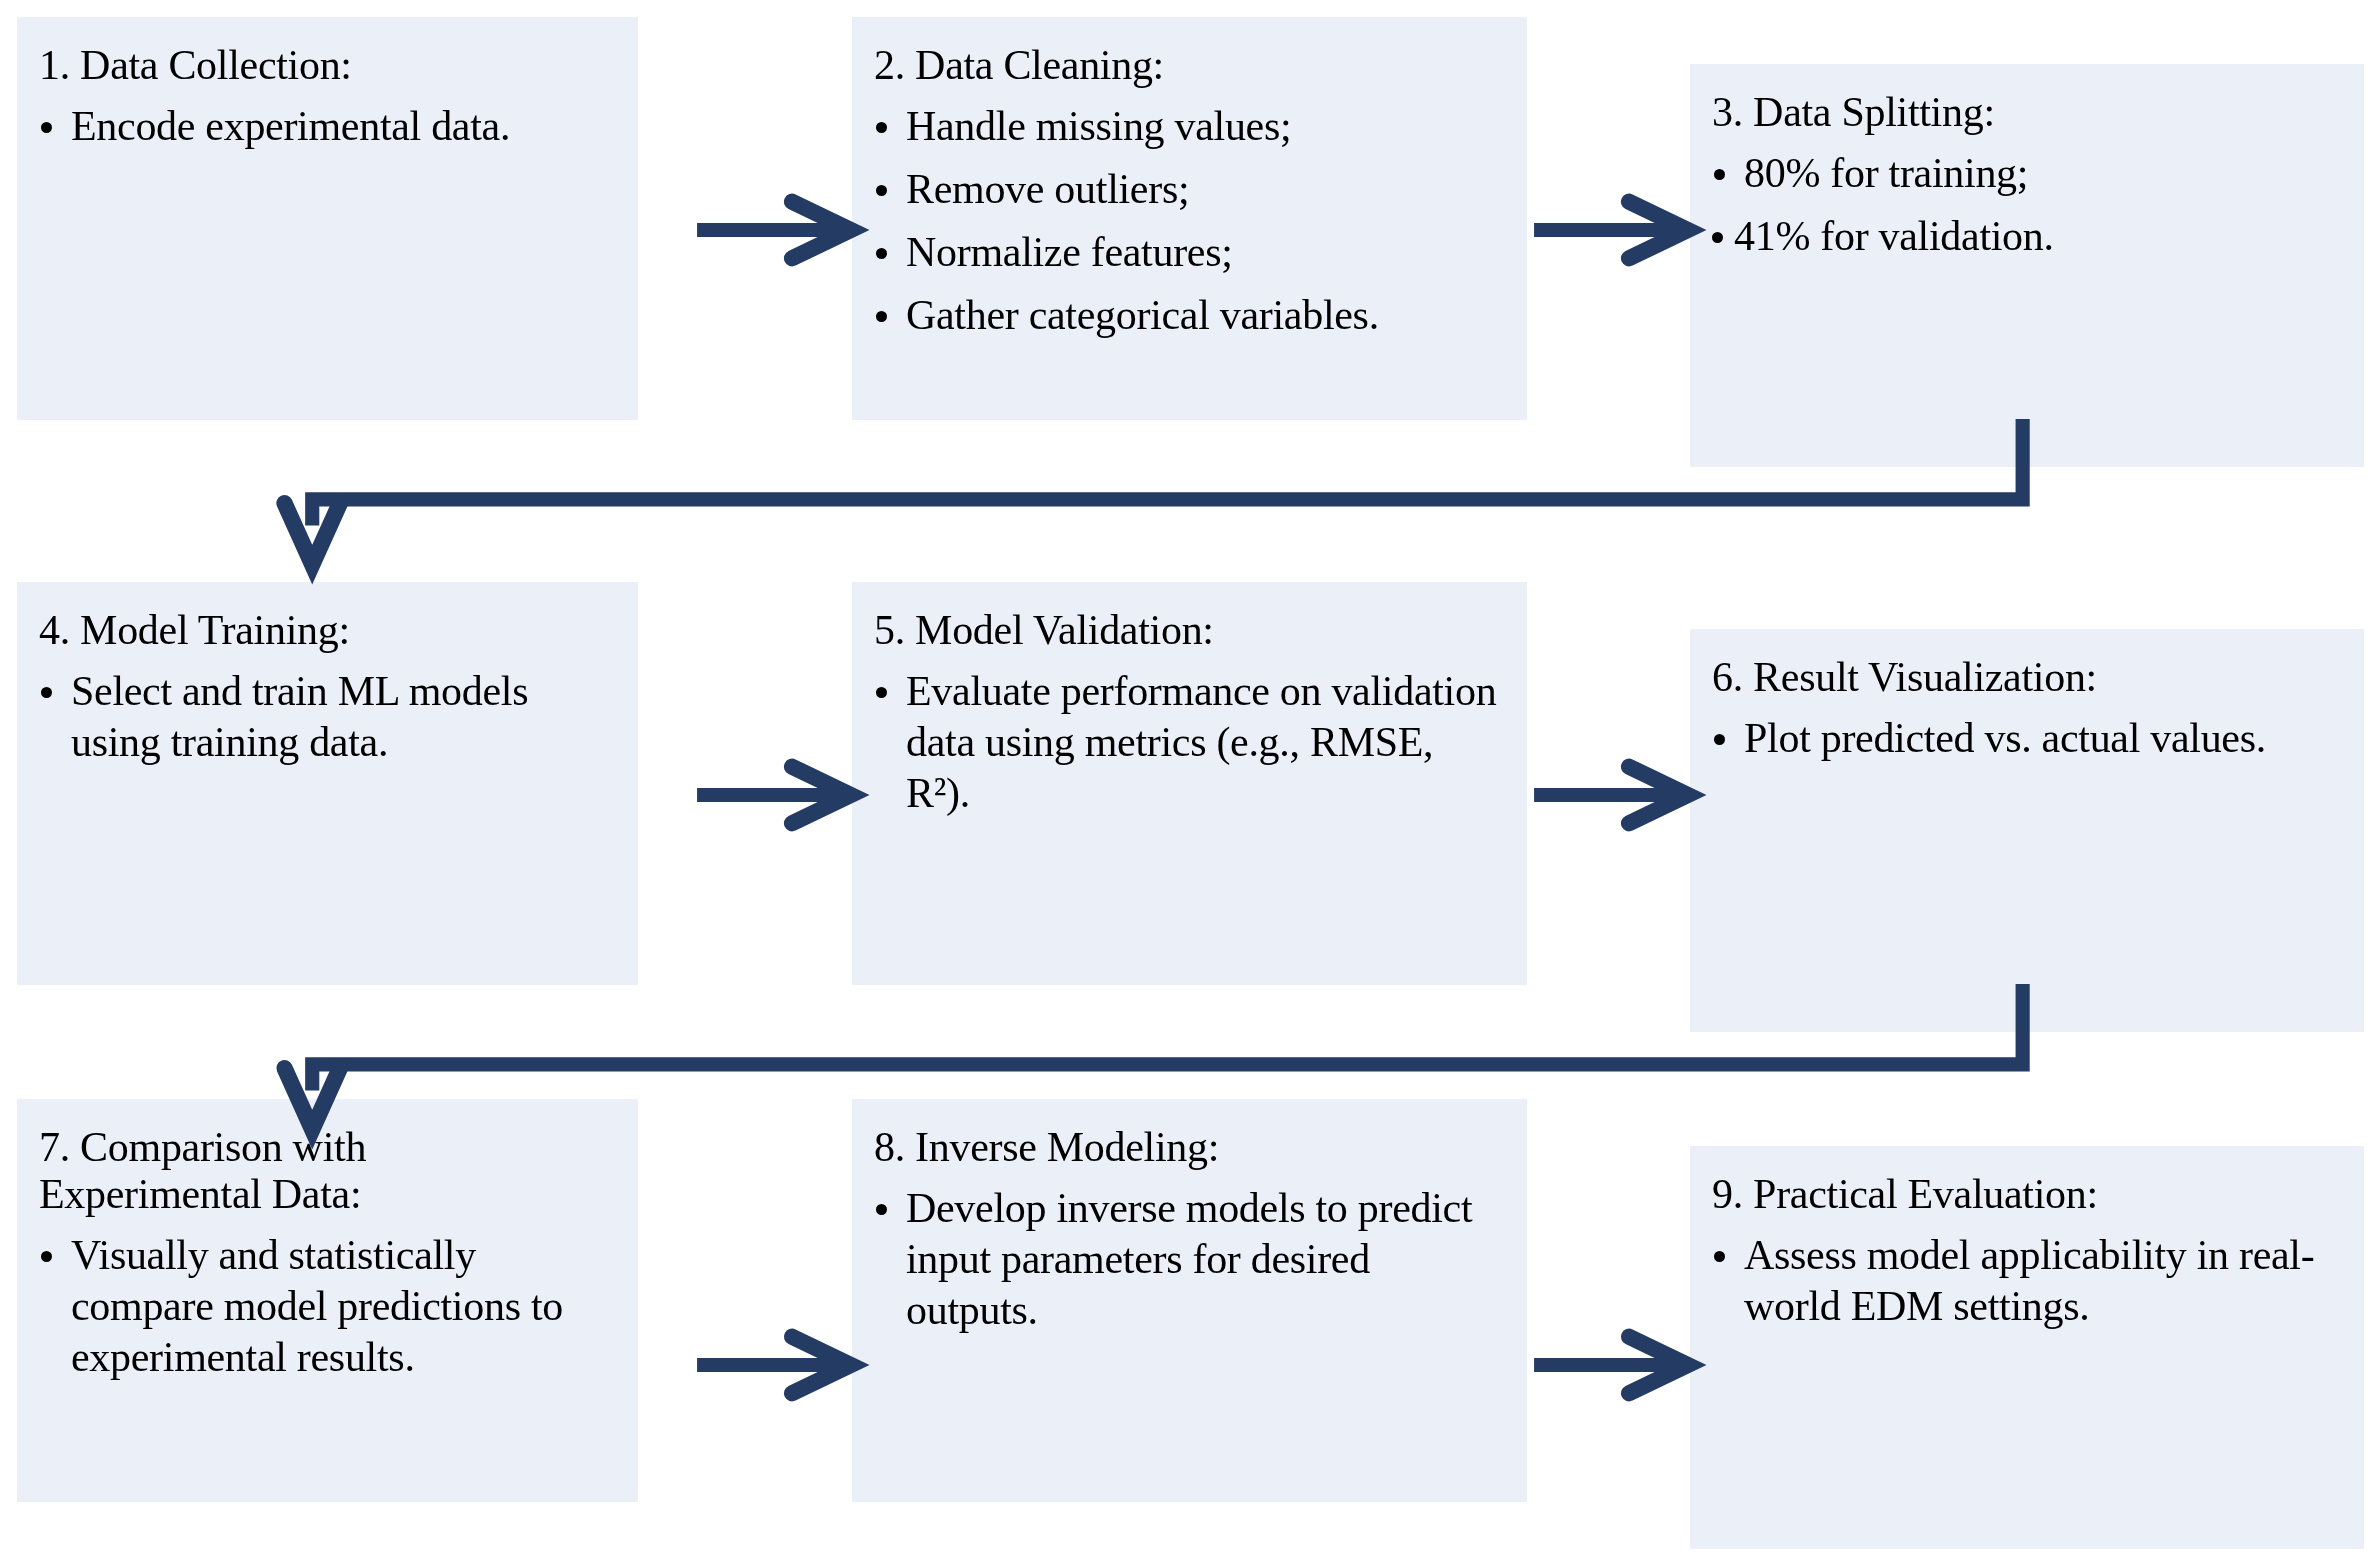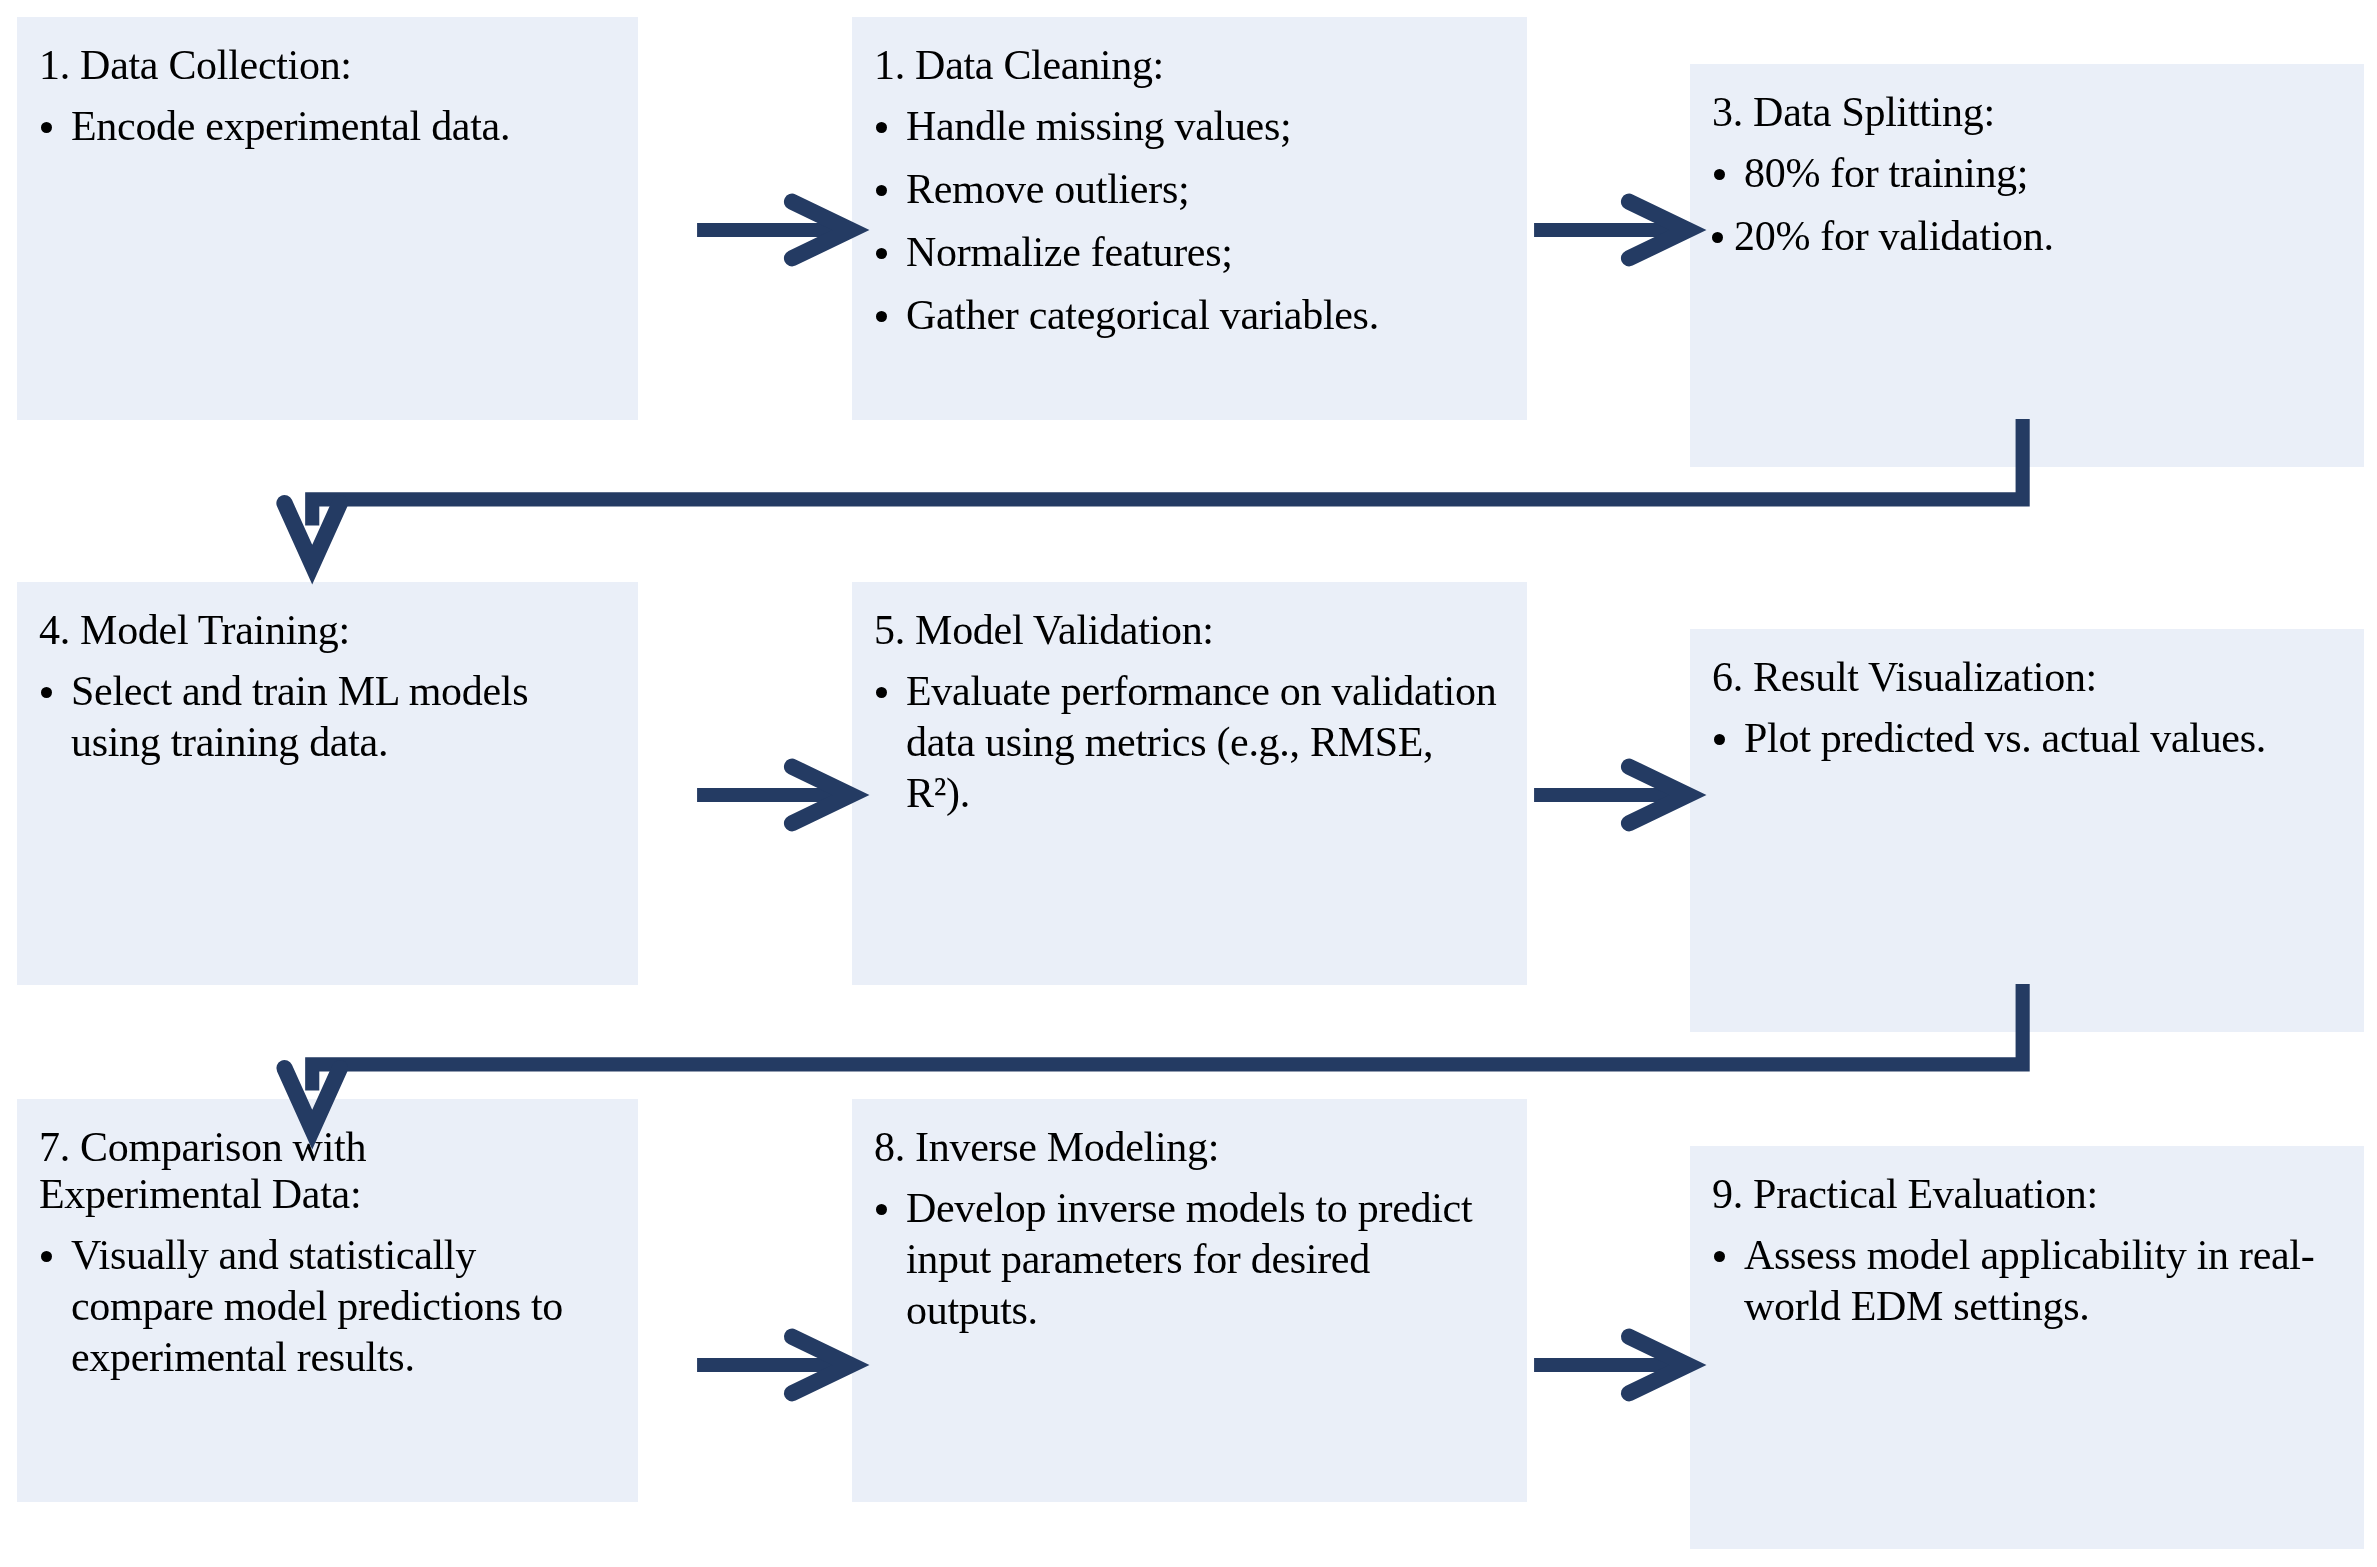--- a/index.html
+++ b/index.html
@@ -108,21 +108,21 @@
     <div class="box-title">1. Data Collection:</div>
     <ul class="bullets">
       <li class="bullet">
         <span class="dot"></span>
         <span class="txt">Encode experimental data.</span>
       </li>
     </ul>
   </div>
 
   <div class="box c2 r1">
-    <div class="box-title">1. Data Cleaning:</div>
+    <div class="box-title">2. Data Cleaning:</div>
     <ul class="bullets">
       <li class="bullet">
         <span class="dot"></span>
         <span class="txt">Handle missing values;</span>
       </li>
       <li class="bullet">
         <span class="dot"></span>
         <span class="txt">Remove outliers;</span>
       </li>
       <li class="bullet">
@@ -138,21 +138,21 @@
 
   <div class="box c3 r1">
     <div class="box-title">3. Data Splitting:</div>
     <ul class="bullets">
       <li class="bullet">
         <span class="dot"></span>
         <span class="txt">80% for training;</span>
       </li>
       <li class="bullet tight">
         <span class="dot"></span>
-        <span class="txt">20% for validation.</span>
+        <span class="txt">41% for validation.</span>
       </li>
     </ul>
   </div>
 
   <div class="box c1 r2">
     <div class="box-title">4. Model Training:</div>
     <ul class="bullets">
       <li class="bullet">
         <span class="dot"></span>
         <span class="txt">Select and train ML models using training data.</span>

